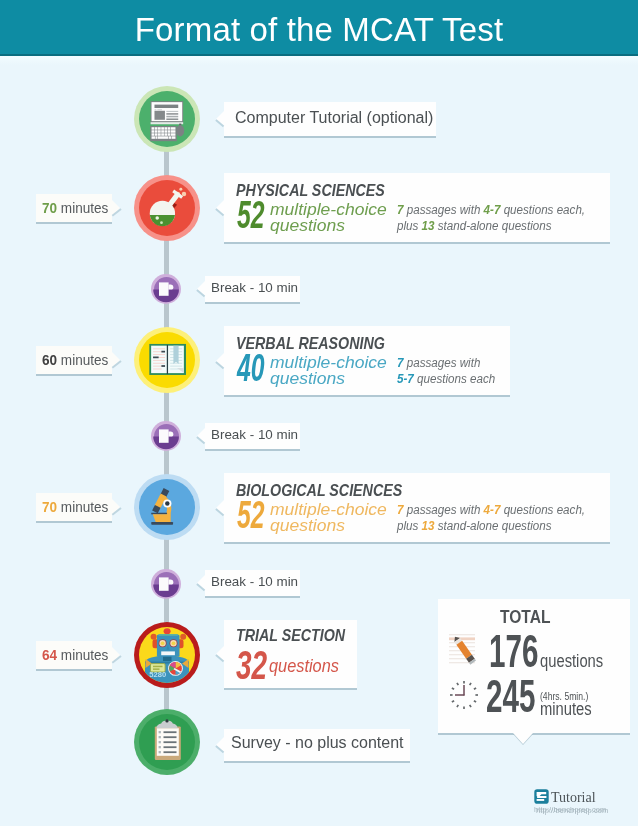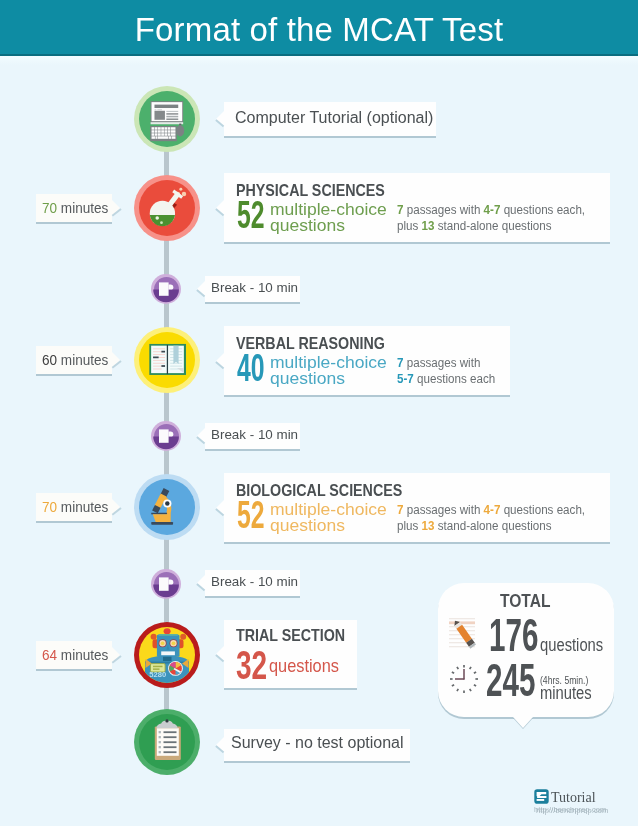--- a/index.html
+++ b/index.html
@@ -32,24 +32,24 @@
   .callout-text{position:absolute;white-space:nowrap;color:#4a4f52;}
 
   
   .pill{position:absolute;background:#fcfcf9;box-shadow:0 2px 0 0 rgba(150,178,192,.68);}
   .pill::before{content:"";position:absolute;right:-8px;top:50%;margin-top:-8px;
       width:0;height:0;border-top:8px solid transparent;border-bottom:8px solid transparent;
       border-left:8px solid #fcfcf9;}
   .pill::after{content:"";position:absolute;right:-9px;top:50%;width:11px;height:2px;
       background:#bfd6e0;transform:rotate(-38deg);transform-origin:right center;}
   .pill-text{position:absolute;white-space:nowrap;font-size:14.5px;color:#55595c;transform:scaleX(.935);transform-origin:left top;}
-  .pill-num{font-weight:normal;}
-
-  
-  .card{position:absolute;background:#fefefe;box-shadow:0 2px 0 0 rgba(150,178,192,.68);}
+  .pill-num{font-weight:bold;}
+
+  
+  .card{position:absolute;background:#fefefe;box-shadow:0 2px 0 0 rgba(150,178,192,.68);font-style:italic;}
   .card::before{content:"";position:absolute;left:-8px;top:50%;margin-top:-8px;
       width:0;height:0;border-top:8px solid transparent;border-bottom:8px solid transparent;
       border-right:8px solid #fefefe;}
   .card::after{content:"";position:absolute;left:-8px;top:50%;width:10px;height:1.8px;
       background:#bcd5e0;transform:rotate(40deg);transform-origin:left center;}
   .card-title{position:absolute;font-size:16.5px;font-weight:bold;color:#4a4f52;letter-spacing:0;white-space:nowrap;transform:scaleX(.865);transform-origin:left top;}
   .card-count{position:absolute;font-size:39px;font-weight:bold;line-height:39px;letter-spacing:0;white-space:nowrap;transform:scaleX(.635);transform-origin:left top;}
   .card-countlabel{position:absolute;font-size:17px;line-height:15.9px;white-space:pre;transform:scaleX(1.03);transform-origin:left top;}
   .card-detail{position:absolute;font-size:12.5px;line-height:15.5px;color:#6a6f72;white-space:nowrap;transform:scaleX(.93);transform-origin:left top;}
   .card-detail b{font-weight:bold;}
@@ -362,21 +362,21 @@
   <div class="callout" style="left:205px;top:276px;width:95px;height:26px;">
     <div class="callout-text" style="left:6px;top:4px;font-size:13.4px;">Break - 10 min</div>
   </div>
   <div class="callout" style="left:205px;top:423px;width:95px;height:26px;">
     <div class="callout-text" style="left:6px;top:4px;font-size:13.4px;">Break - 10 min</div>
   </div>
   <div class="callout" style="left:205px;top:570px;width:95px;height:26px;">
     <div class="callout-text" style="left:6px;top:4px;font-size:13.4px;">Break - 10 min</div>
   </div>
   <div class="callout" style="left:224px;top:729px;width:186px;height:32px;">
-    <div class="callout-text" style="left:7px;top:5px;font-size:16px;">Survey - no test optional</div>
+    <div class="callout-text" style="left:7px;top:5px;font-size:16px;">Survey - no plus content</div>
   </div>
 
   <div class="card" style="left:224px;top:173px;width:386px;height:69px;">
     <div class="card-title" style="left:12px;top:8px;color:#4a4f52;">PHYSICAL SCIENCES</div>
     <div class="card-count" style="left:13px;top:22px;color:#4e8b2d;">52</div>
     <div class="card-countlabel" style="left:46px;top:29px;color:#6e9e4f;">multiple-choice
 questions</div>
     <div class="card-detail" style="left:173px;top:30px;">
       <div><b style="color:#6f9e4a">7</b><span> passages with </span><b style="color:#6f9e4a">4-7</b><span> questions each,</span></div>
       <div><span>plus </span><b style="color:#6f9e4a">13</b><span> stand-alone questions</span></div>
@@ -404,21 +404,21 @@
       <div><span>plus </span><b style="color:#eda93c">13</b><span> stand-alone questions</span></div>
     </div>
   </div>
 
   <div class="card" style="left:224px;top:620px;width:133px;height:68px;">
     <div class="card-title" style="left:12px;top:6px;color:#4a4f52;">TRIAL SECTION</div>
     <div class="card-count" style="left:12px;top:25px;color:#d4564a;font-size:40px;line-height:40px;transform:scaleX(.70);">32</div>
     <div class="card-countlabel" style="left:45px;top:38px;color:#d4564a;font-size:19px;transform:scaleX(.86);">questions</div>
   </div>
 
-  <div class="total" style="left:438px;top:583px;width:176px;height:134px;border-radius:26px;">
+  <div class="total" style="left:438px;top:599px;width:192px;height:134px;">
     <div class="total-title" style="left:62px;top:7px;">TOTAL</div>
     <svg width="46" height="46" viewBox="0 0 46 46" style="position:absolute;left:8px;top:26px;">
       <g fill="#efe9e5">
           <rect x="3" y="17" width="26" height="1.3"></rect>
           <rect x="3" y="21" width="26" height="1.3"></rect>
       <rect x="3" y="25" width="26" height="1.3"></rect>
           <rect x="3" y="29" width="26" height="1.3"></rect>
       <rect x="3" y="33" width="26" height="1.3"></rect>
           <rect x="3" y="37" width="26" height="1.3"></rect>
       <rect x="3" y="9" width="26" height="1.3"></rect>

